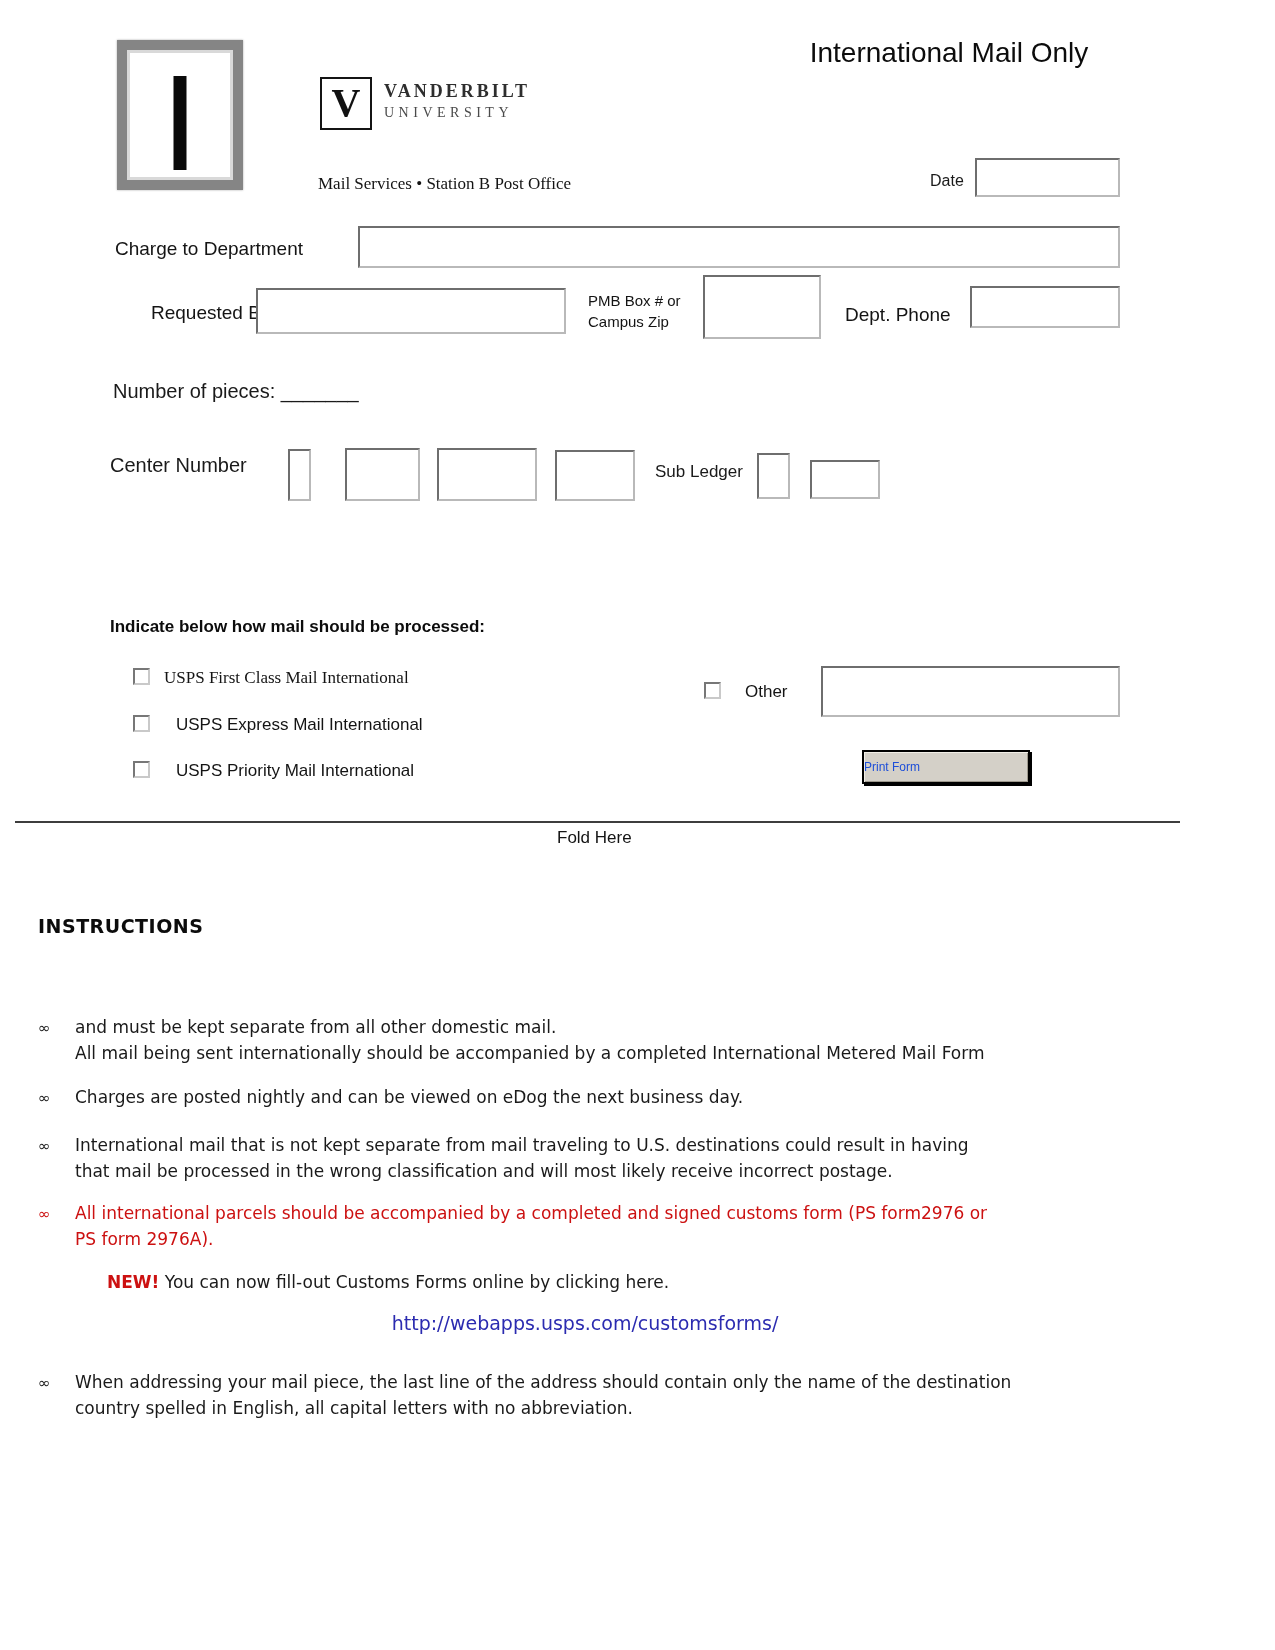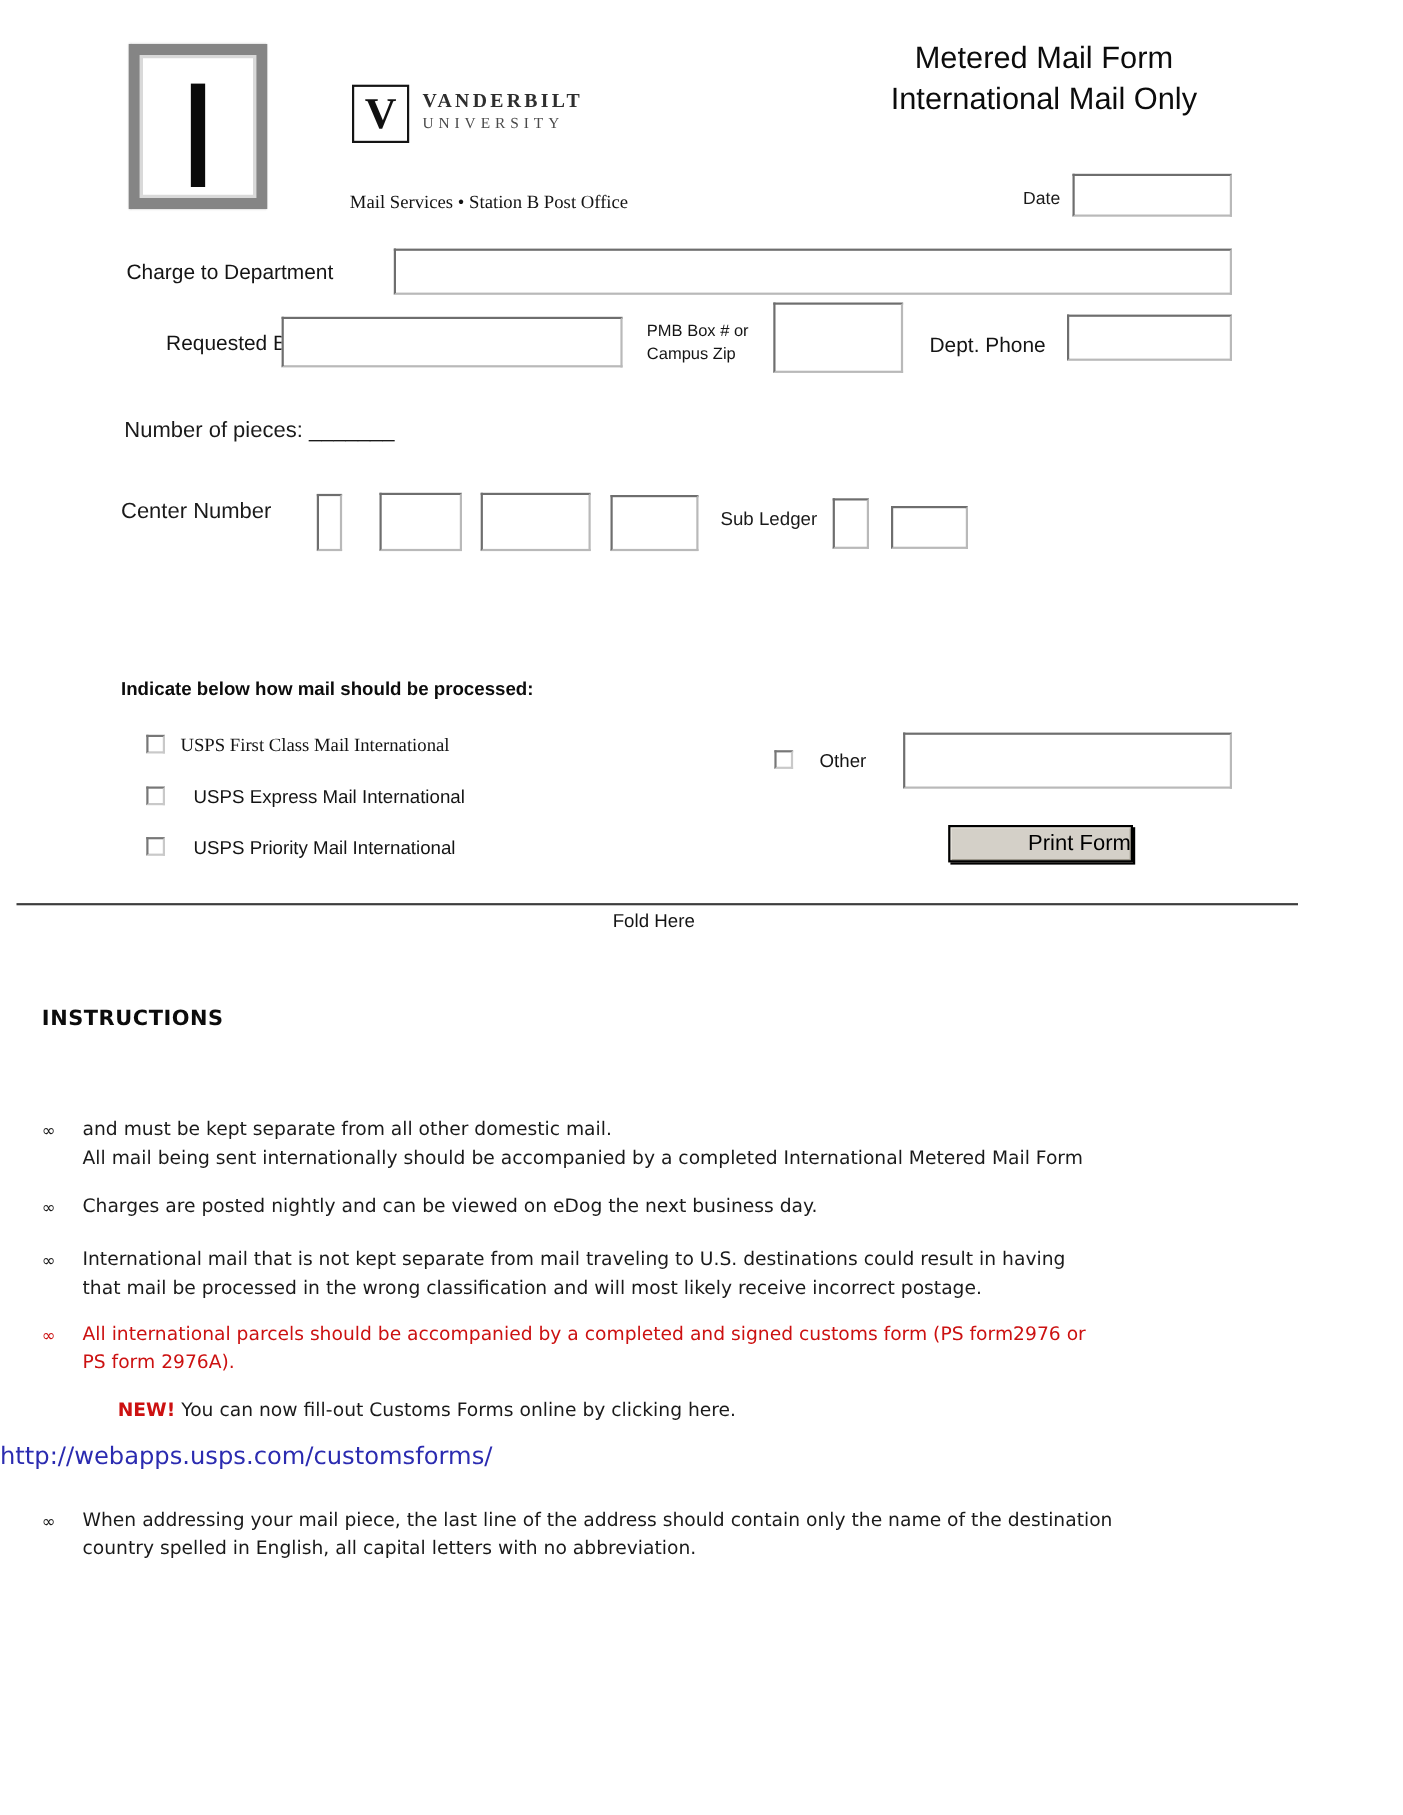--- a/index.html
+++ b/index.html
@@ -22,54 +22,53 @@
   .title{font-size:28px;line-height:37px;text-align:center;color:#0c0c0c;}
 
   .lbl{font-size:19px;color:#141414;}
   .lbl-sm{font-size:15px;line-height:21px;color:#141414;}
   .fbox{background:#fff;border:2px solid;border-color:#6e6e6e #b9b9b9 #b9b9b9 #6e6e6e;}
   .cb{width:17px;height:17px;background:#fff;border:2px solid;border-color:#777 #c9c9c9 #c9c9c9 #777;}
   .opt{font-size:17px;color:#141414;}
   .bold-head{font-size:17px;font-weight:bold;color:#0c0c0c;}
   .btn{background:var(--btnface);border:2px solid #000;box-shadow:2px 2px 0 0 #000,
        inset 1px 1px 0 #f1eee7, inset -1px -1px 0 #9d988c;
-       font-size:20px;color:#000000;text-align:right;line-height:30px;}
+       font-size:12px;color:#1d4ed8;text-align:left;line-height:30px;}
   .fold-line{background:#3d3d3d;height:2px;}
   .fold-lbl{font-size:17px;color:#141414;}
 
   
   .ins-head{font-size:19px;font-weight:bold;letter-spacing:0.5px;color:#0c0c0c;
             font-family:"DejaVu Sans",sans-serif;}
   .bullet{font-family:"DejaVu Sans",sans-serif;font-size:17px;line-height:26px;color:var(--ink);}
   .bullet .inf{position:absolute;left:0;top:1px;font-size:15px;}
   .bullet .lines{position:absolute;left:37px;top:0;}
   .bullet.red, .bullet.red .inf{color:var(--red);}
   .newline{font-family:"DejaVu Sans",sans-serif;font-size:17px;color:var(--ink);}
   .newline b{color:var(--red);font-weight:bold;}
-  .linkline{font-family:"DejaVu Sans",sans-serif;font-size:22px;color:var(--blue);
-            cursor:pointer;}
+  .linkline{font-family:"DejaVu Sans",sans-serif;font-size:19px;color:var(--blue);
+            text-align:center;cursor:pointer;}
 </style>
 </head>
 <body>
 
 <div class="page">
 
   <div class="abs ibox" style="left:117px;top:40px;width:126px;height:150px;">
     <div class="ibar"></div>
   </div>
 
   <div class="abs vsq" style="left:320px;top:77px;width:52px;height:53px;">V</div>
   <div class="abs" style="left:384px;top:81px;">
     <div class="wordmark1">VANDERBILT</div>
     <div class="wordmark2">UNIVERSITY</div>
   </div>
   <div class="abs subtitle" style="left:318px;top:174px;">Mail Services • Station B Post Office</div>
 
   <div class="abs title" style="left:758px;top:34px;width:382px;white-space:normal;">
-    <div>Metered Mail Form</div>
     <div>International Mail Only</div>
   </div>
 
   <div class="abs" style="left:930px;top:172px;font-size:16px;">Date</div>
   <div class="abs fbox" style="left:975px;top:158px;width:145px;height:39px;"></div>
 
   <div class="abs lbl" style="left:115px;top:238px;">Charge to Department</div>
   <div class="abs fbox" style="left:358px;top:226px;width:762px;height:42px;"></div>
 
   <div class="abs lbl" style="left:115px;top:302px;margin-left:36px;">Requested By</div>

